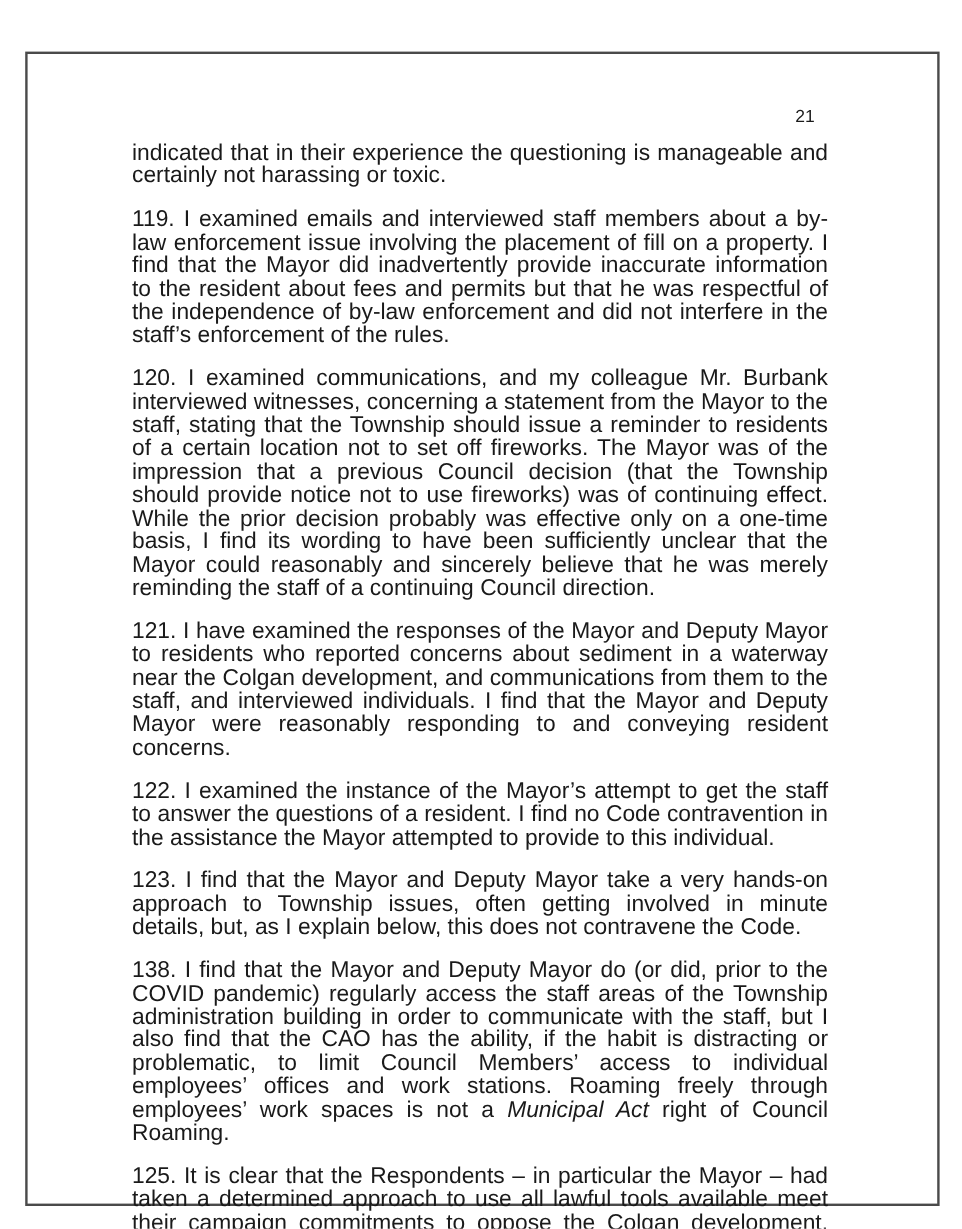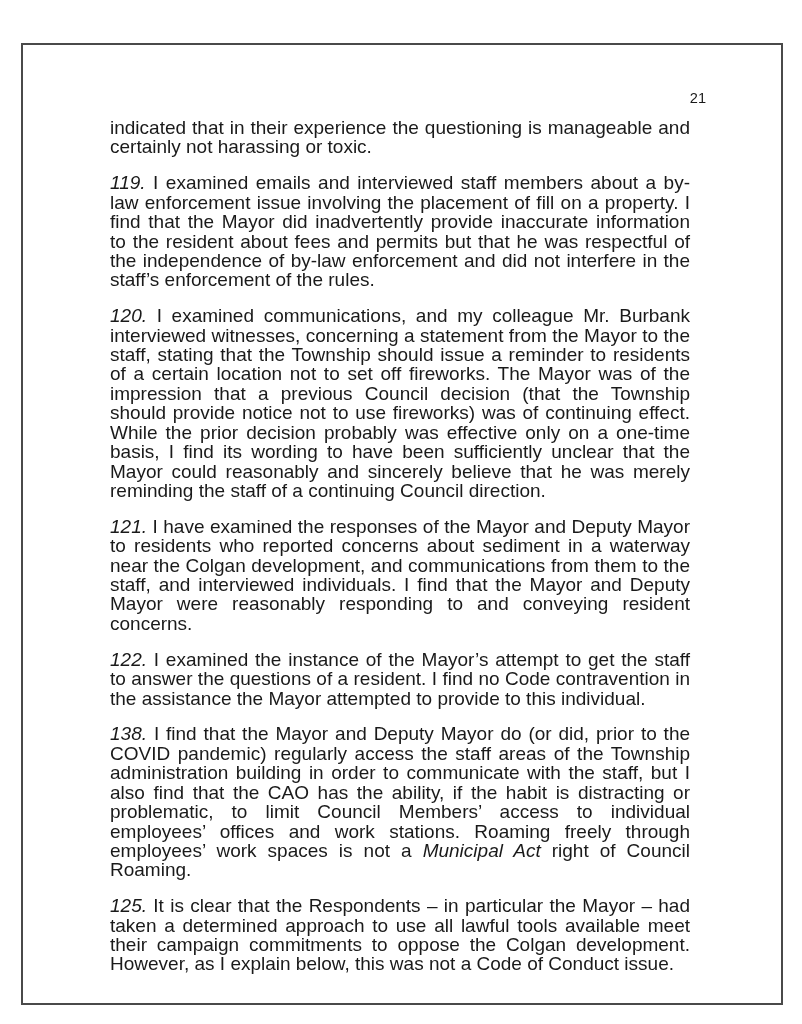--- a/index.html
+++ b/index.html
@@ -20,41 +20,40 @@
       left: 21px;
       top: 43px;
       width: 758px;
       height: 958px;
       border: 2px solid #4a4a4a;
       box-sizing: content-box;
     }
     .page-number {
       position: absolute;
       top: 89px;
-      right: 96px;
+      right: 123px;
       font-size: 14.6px;
       line-height: 19px;
       text-align: center;
     }
     .content {
       position: absolute;
       left: 110px;
       top: 118px;
       width: 580px;
       font-size: 19px;
       line-height: 19.4px;
     }
     .para {
       margin: 0 0 16.5px 0;
       text-align: justify;
     }
     .para-num {
       display: inline-block;
       min-width: 34px;
-      font-style: italic;
     }
     em { }
   </style>
 </head>
 <body>
 
 <div class="page-frame"></div>
 
 <div class="page-number">21</div>
 
@@ -72,20 +71,24 @@
   </p>
   <p class="para">
     <span class="para-num">121.</span>
     <span>I have examined the responses of the Mayor and Deputy Mayor to residents who reported concerns about sediment in a waterway near the Colgan development, and communications from them to the staff, and interviewed individuals.  I find that the Mayor and Deputy Mayor were reasonably responding to and conveying resident concerns.</span>
   </p>
   <p class="para">
     <span class="para-num">122.</span>
     <span>I examined the instance of the Mayor’s attempt to get the staff to answer the questions of a resident. I find no Code contravention in the assistance the Mayor attempted to provide to this individual.</span>
   </p>
   <p class="para">
+    <span class="para-num">123.</span>
+    <span>I find that the Mayor and Deputy Mayor take a very hands-on approach to Township issues, often getting involved in minute details, but, as I explain below, this does not contravene the Code.</span>
+  </p>
+  <p class="para">
     <span class="para-num">138.</span>
     <span>I find that the Mayor and Deputy Mayor do (or did, prior to the COVID pandemic) regularly access the staff areas of the Township administration building in order to communicate with the staff, but I also find that the CAO has the ability, if the habit is distracting or problematic, to limit Council Members’ access to individual employees’ offices and work stations. Roaming freely through employees’ work spaces is not a</span>
     <em>Municipal Act</em><span> right of Council Roaming.</span>
   </p>
   <p class="para">
     <span class="para-num">125.</span>
     <span>It is clear that the Respondents – in particular the Mayor – had taken a determined approach to use all lawful tools available meet their campaign commitments to oppose the Colgan development. However, as I explain below, this was not a Code of Conduct issue.</span>
   </p>
 </div>
 

